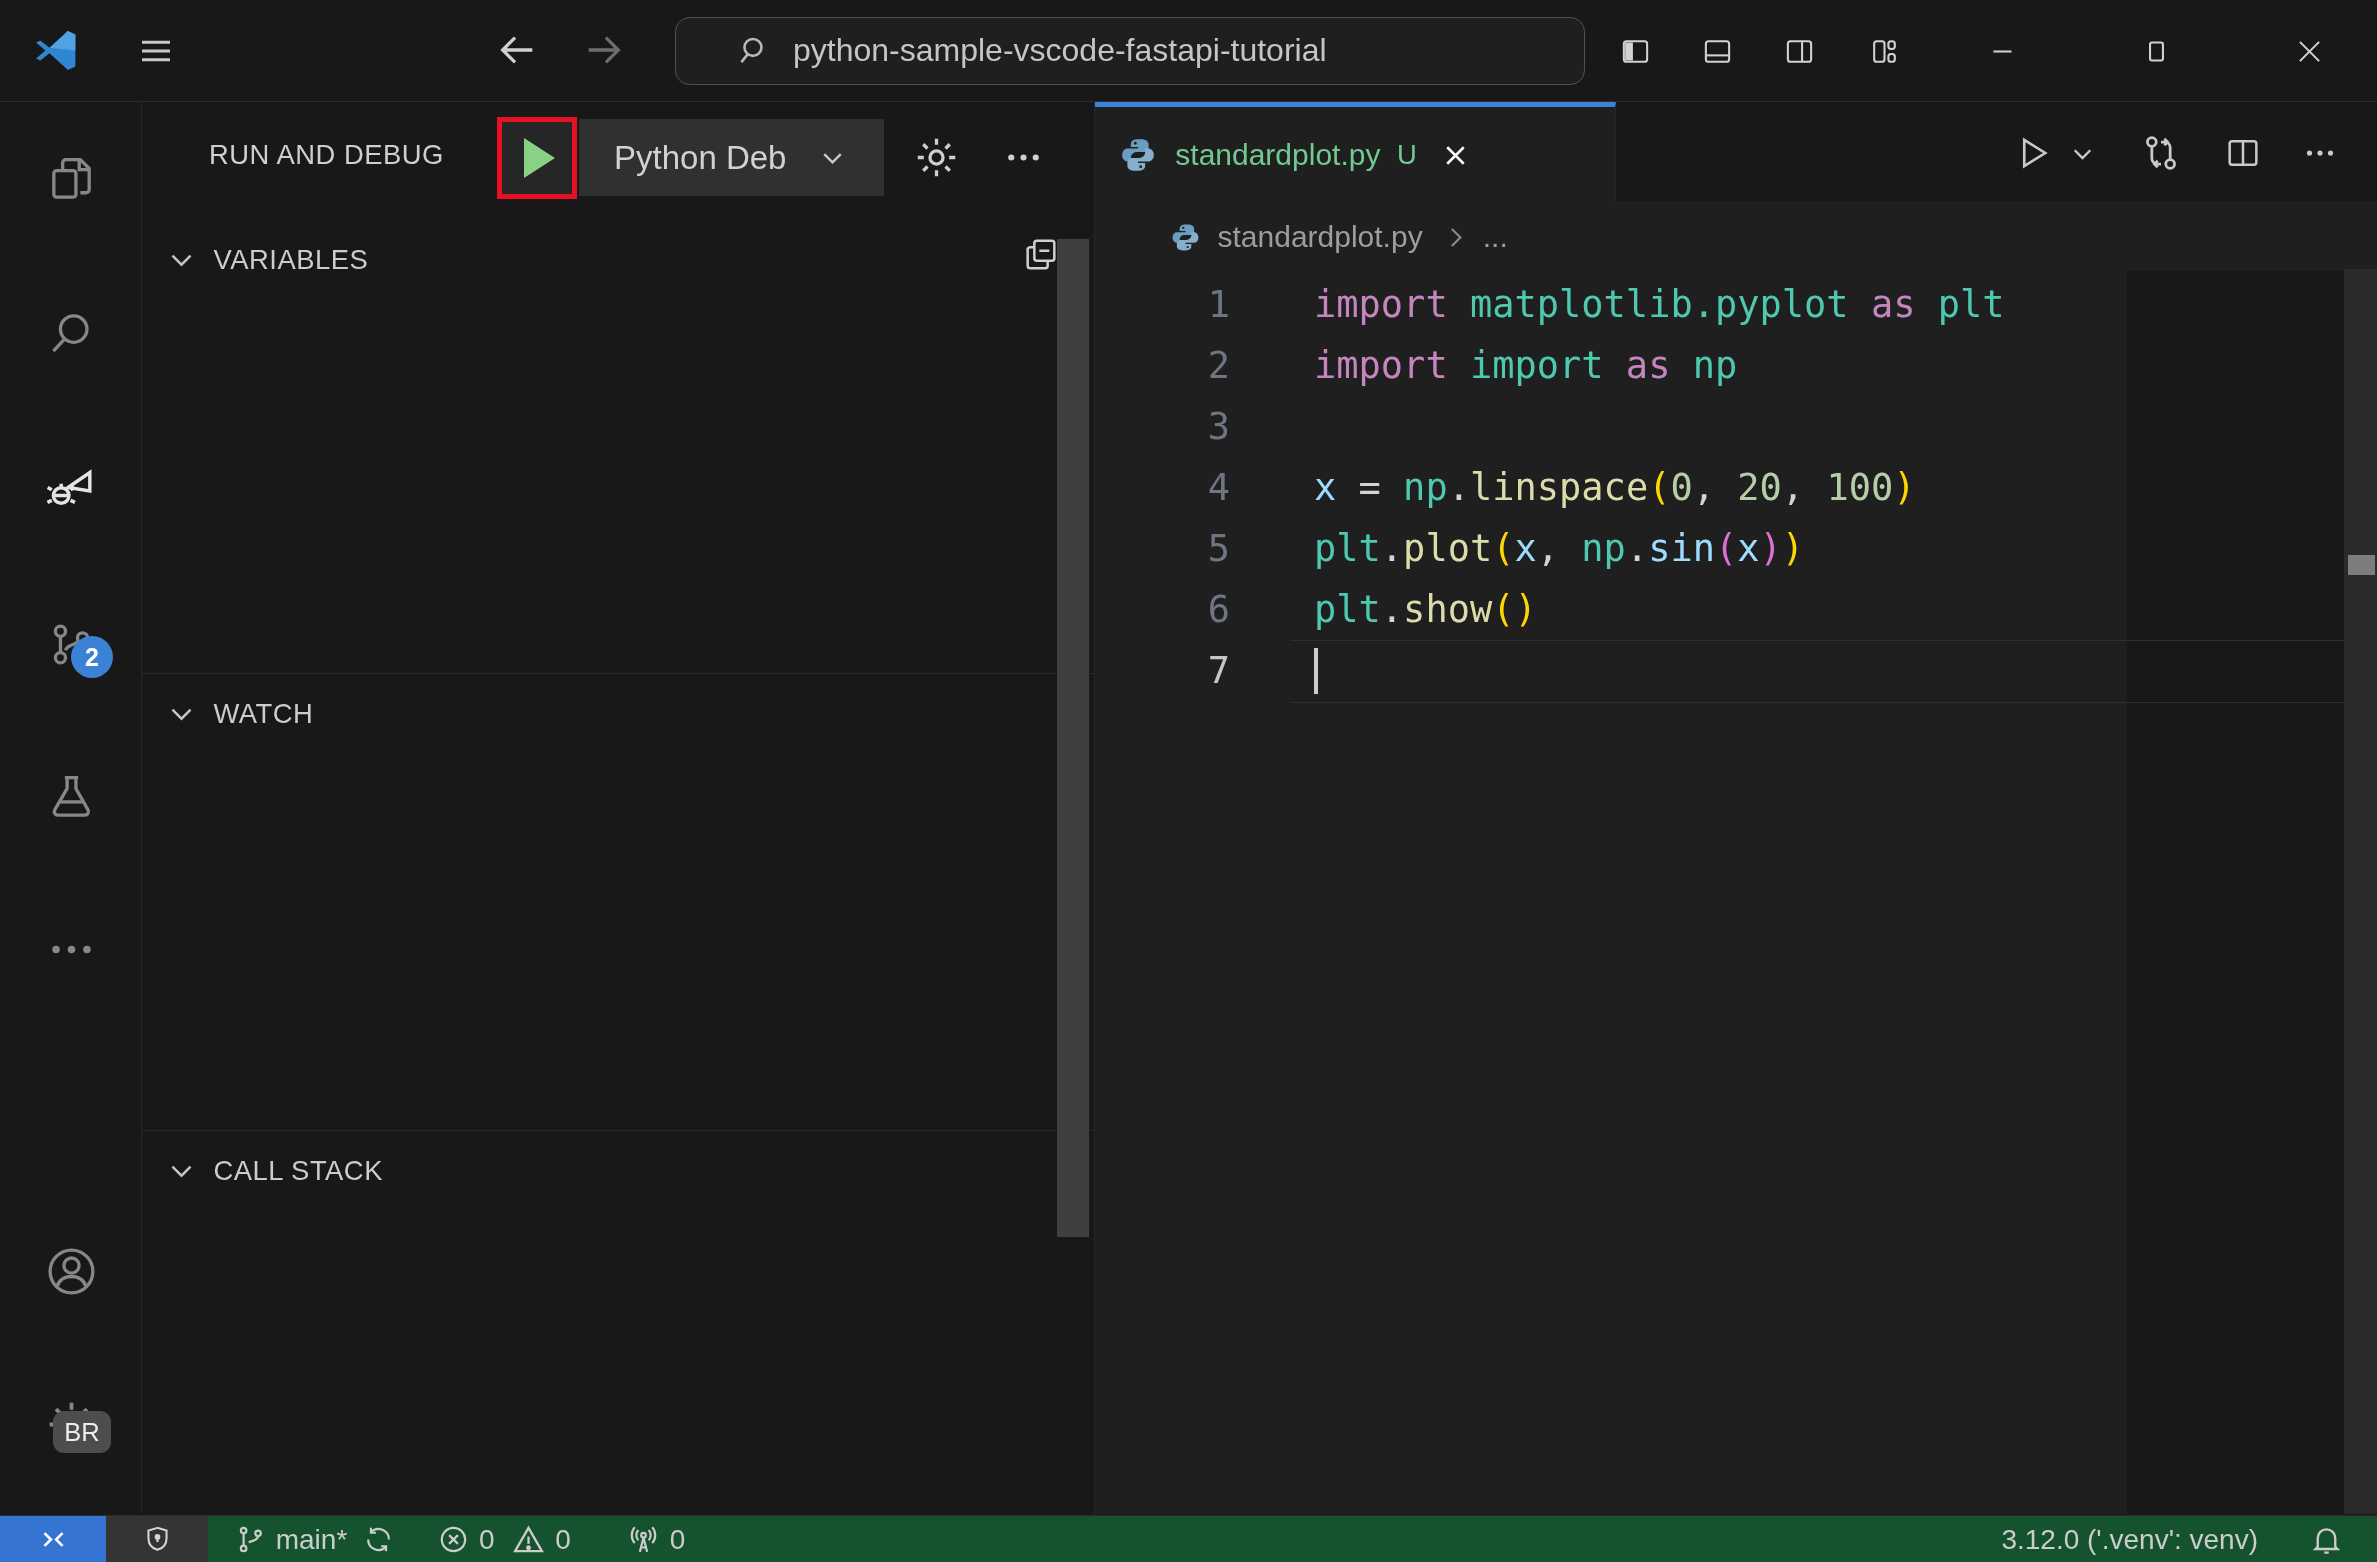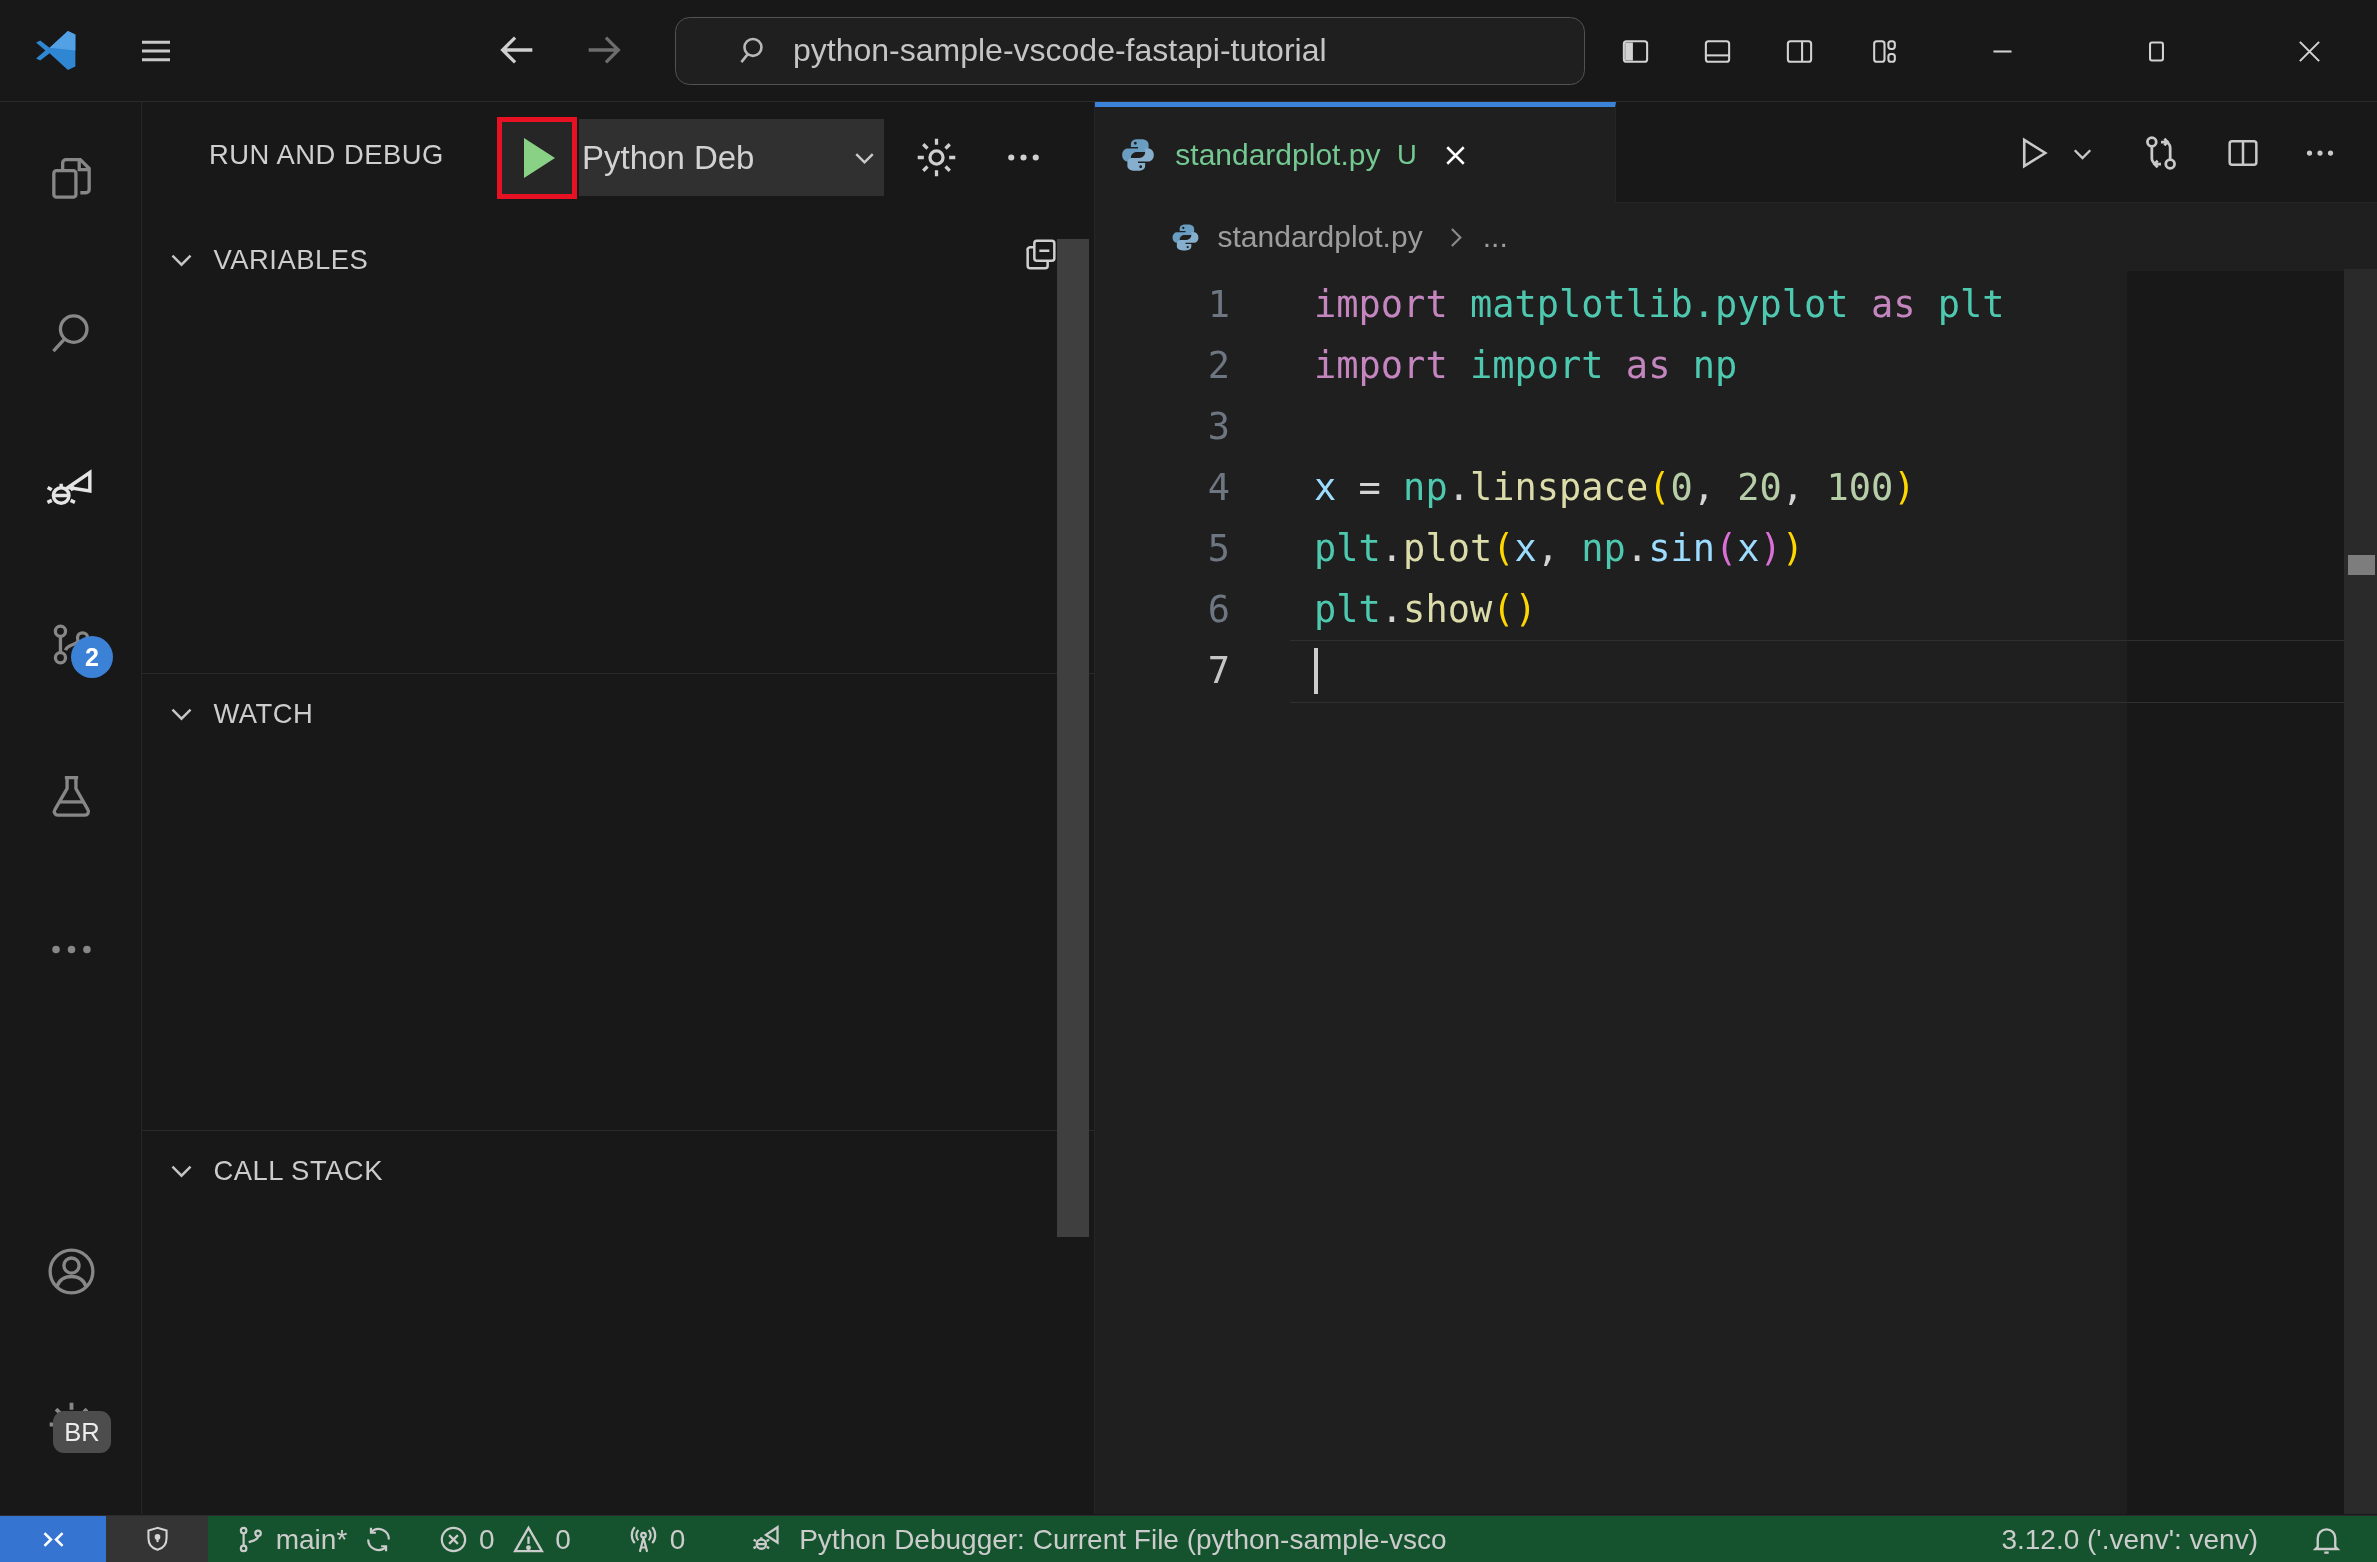--- a/index.html
+++ b/index.html
@@ -44,21 +44,21 @@
     background:#181818; }
   .sb-toolbar { position:absolute; left:0; top:0; width:952px; height:105px; }
   .sb-title { position:absolute; left:67px; top:37px; font-size:27.4px; color:#cfcfcf;
     letter-spacing:0.5px; white-space:nowrap; }
   .playbox { position:absolute; left:355px; top:14.6px; width:80px; height:82px;
     border:5.5px solid var(--annotation_red,#e81123); background:#262626;
     display:flex; align-items:center; justify-content:center; }
   .play-tri { width:0; height:0; border-left:31px solid var(--play_green,#89d185);
     border-top:20px solid transparent; border-bottom:20px solid transparent; margin-left:5.5px; }
   .cfg-dropdown { position:absolute; left:437px; top:17.4px; width:305px; height:77px;
-    background:#303030; display:flex; align-items:center; padding:0 3px; }
+    background:#303030; display:flex; align-items:center; padding:0 35px; }
   .cfg-label { font-size:33px; color:#d2d2d2; flex:1; white-space:nowrap; overflow:hidden; }
   .sb-gear { position:absolute; left:770px; top:31px; color:#cfcfcf; }
   .sb-dots { position:absolute; left:857px; top:31px; color:#cfcfcf; }
   .section-header { position:absolute; left:0; width:952px; height:73px;
     display:flex; align-items:center; }
   .sec-chevron { margin-left:24px; color:#c5c5c5; }
   .sec-label { margin-left:16.5px; font-size:27.4px; font-weight:400; color:#cccccc;
     letter-spacing:0.5px; }
   .sec-variables { top:121px; }
   .sec-watch { top:575px; }
@@ -483,30 +483,20 @@
       <span>
         <svg width="35" height="35" viewBox="0 0 24 24" stroke="currentColor" stroke-width="1.5" fill="none">
           <circle cx="12" cy="9" r="1.6"></circle>
           <path d="M8.5 5.5a5 5 0 0 0 0 7M15.5 5.5a5 5 0 0 1 0 7M6 3.5a8.5 8.5 0 0 0 0 11M18 3.5a8.5 8.5 0 0 1 0 11"></path>
           <path d="M12 10.8 9.5 20.5M12 10.8l2.5 9.7M10.2 17.5h3.6"></path>
         </svg>
       </span>
       <span class="st-text">0</span>
     </div>
 
-    <div class="st-item" style="margin-left:64px">
-      <span>
-        <svg width="37" height="37" viewBox="0 0 24 24" stroke="currentColor" stroke-width="1.5" fill="none">
-          <path d="M11 9 18.5 4v10z"></path>
-          <circle cx="8" cy="15" r="3"></circle>
-          <path d="M8 12v-1.4M4.6 13l-1.6-.9M4.6 16.8l-1.7.8M11.4 13l1.6-.9M11.4 16.8l1.7.8M4.9 15h6.2"></path>
-        </svg>
-      </span>
-      <span class="st-debug-text">Python Debugger: Current File (python-sample-vsco</span>
-    </div>
 
     <div class="st-right">
       <div class="st-item">
         <span>3.12.0 ('.venv': venv)</span>
       </div>
       <div class="st-item" style="margin-left:51px; margin-right:33px">
         <span>
           <svg width="35" height="35" viewBox="0 0 24 24" stroke="currentColor" stroke-width="1.6" fill="none">
             <path d="M6 17v-6a6 6 0 0 1 12 0v6l1.5 1.5H4.5Z"></path>
               <path d="M10.5 21h3"></path>

